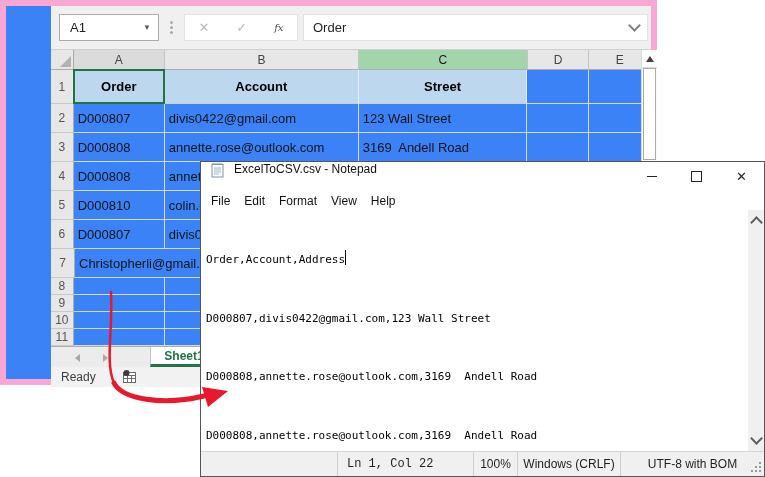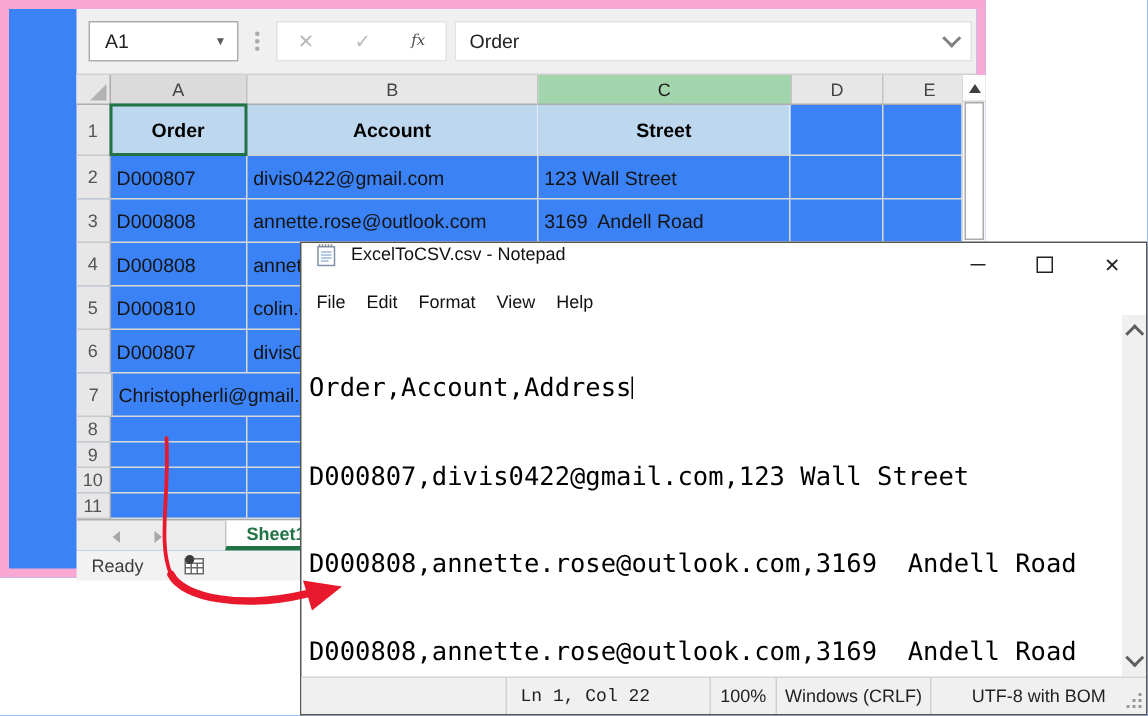--- a/index.html
+++ b/index.html
@@ -83,21 +83,21 @@
   .ntitle .ticon{margin-right:8px;display:flex;}
   .ntitle .ttext{flex:1;}
   .nbtns{display:flex;align-self:stretch;}
   .nbtn{width:45px;display:flex;align-items:center;justify-content:center;}
   .glyph-min{width:10px;height:1px;background:#222;}
   .glyph-max{width:9px;height:9px;border:1px solid #222;}
   .glyph-close{font-size:13px;color:#222;line-height:1;}
   .nmenu{height:19px;display:flex;align-items:center;font-size:12px;color:#111;padding-left:3px;}
   .mitem{padding:0 7px;}
   .ncontent{position:absolute;left:0;top:48px;right:16px;bottom:25px;overflow:hidden;
-    font-family:"DejaVu Sans Mono",monospace;font-size:17px;line-height:19.5px;color:#000;
+    font-family:"DejaVu Sans Mono",monospace;font-size:11px;line-height:19.5px;color:#000;
     padding:1px 0 0 5px;white-space:pre;}
   .caret{display:inline-block;width:1px;height:15px;background:#000;vertical-align:-2px;}
   .nvscroll{position:absolute;top:48px;right:0;width:16px;bottom:25px;background:#F0F0F0;}
   .nvscroll .chev{position:absolute;left:4px;border-color:#5E5E5E;}
   .nvscroll .chev.up{top:8px;}
   .nvscroll .chev.down{bottom:8px;}
   .nstatus{position:absolute;left:0;right:0;bottom:0;height:25px;background:#F0F0F0;
     border-top:1px solid #D6D6D6;display:flex;align-items:stretch;font-size:12px;color:#1f1f1f;box-sizing:border-box;}
   .nseg{display:flex;align-items:center;box-sizing:border-box;}
   .nseg.div{border-left:1px solid #CFCFCF;}

